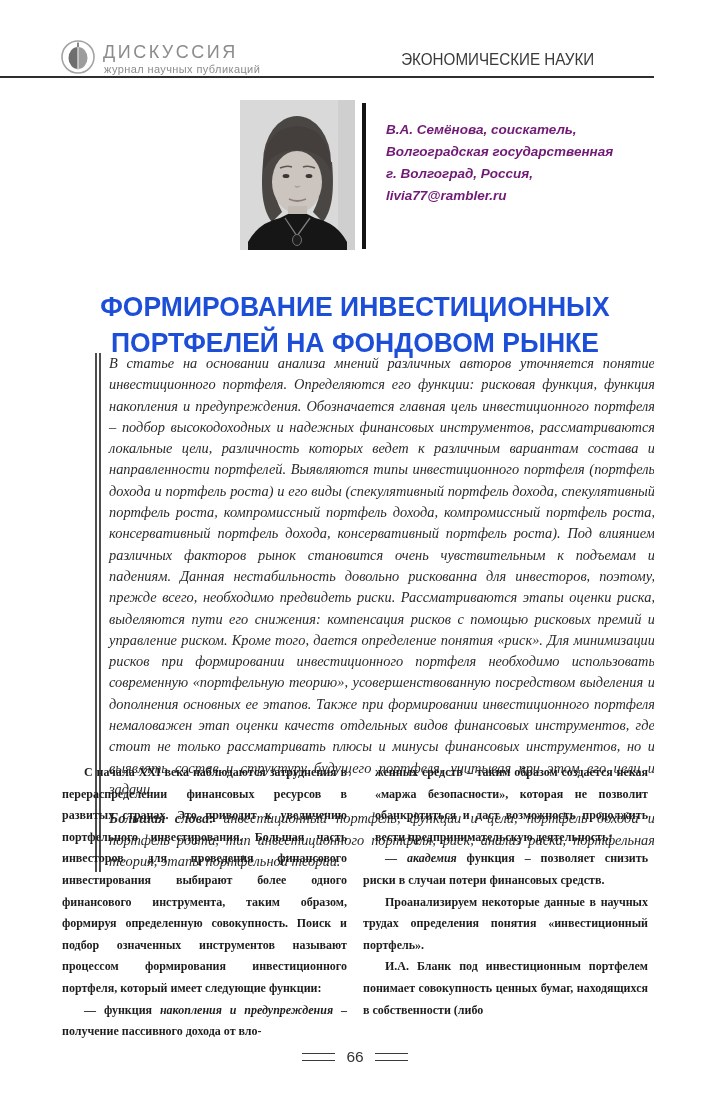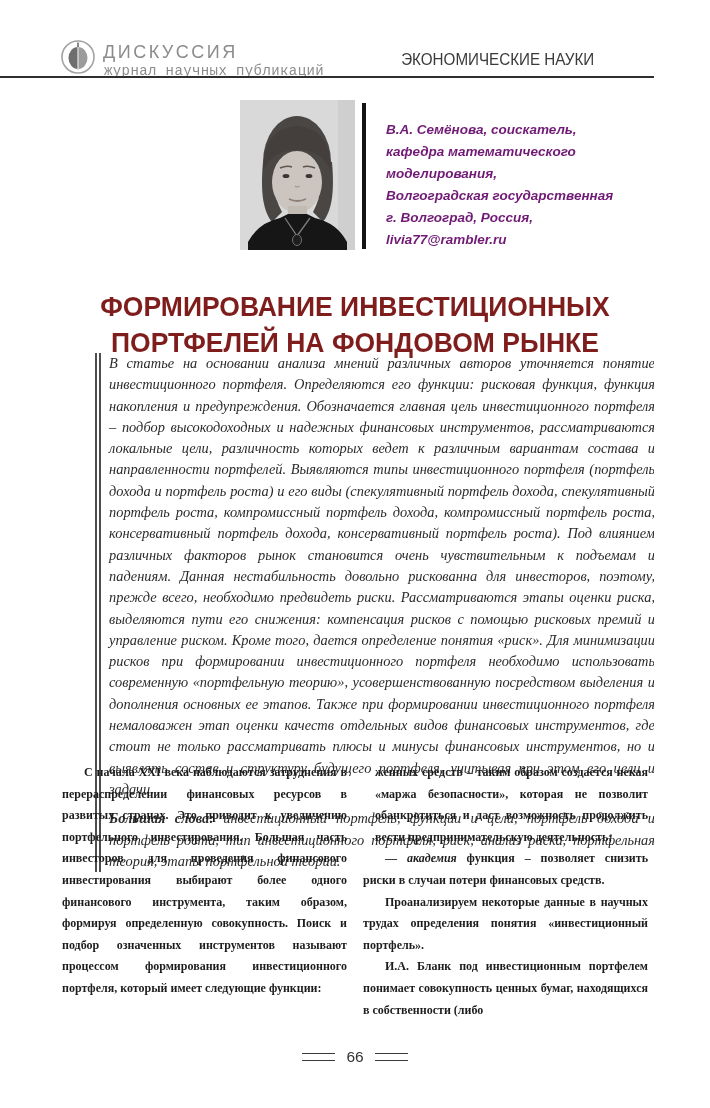--- a/index.html
+++ b/index.html
@@ -10,42 +10,42 @@
   
   .header-rule { position:absolute; left:0; top:76px; width:710px; height:2px; background:#2e2e2e; }
   .logo-wrap { position:absolute; left:60px; top:39px; width:36px; height:36px; }
   .journal-name {
     position:absolute; left:103px; top:42px;
     font-family:"Liberation Sans", sans-serif; font-size:18px; letter-spacing:2.5px;
     color:#8c8c8c;
   }
   .journal-subtitle {
     position:absolute; left:104px; top:63px;
-    font-family:Liberation Mono, monospace; font-size:14px; letter-spacing:0.4px;
+    font-family:Liberation Sans, sans-serif; font-size:11px; letter-spacing:0.4px;
     color:#8c8c8c;
     text-align:right;
   }
   .section-label {
     position:absolute; right:60px; top:51px;
     font-family:"Liberation Sans", sans-serif; font-size:16px; color:#3a3a3a;
   }
   .section-label span { display:inline-block; transform:scaleX(0.95); transform-origin:100% 50%; white-space:nowrap; }
   
   .photo { position:absolute; left:240px; top:100px; width:115px; height:150px; }
   .author-bar { position:absolute; left:362px; top:103px; width:4px; height:146px; background:#141414; }
   .author-info {
     position:absolute; left:386px; top:119px; width:270px;
     font-family:"Liberation Sans", sans-serif; font-weight:bold; font-style:italic;
     font-size:13.5px; line-height:22px; color:#701a75;
   }
   
   .article-title {
     position:absolute; left:0; top:269px; width:710px; text-align:center;
     font-family:"Liberation Sans", sans-serif; font-weight:bold;
-    font-size:28.5px; line-height:36px; color:#7f1d1d;
+    font-size:28.5px; line-height:36px; color:#1d4ed8;
   }
   .title-line { display:block; transform:scaleX(0.93); transform-origin:50% 50%; white-space:nowrap; }
   
   .abstract-block {
     position:absolute; left:95px; top:353px; width:546px;
     border-left:6px double #4e4e4e; padding-left:8px;
   }
   .abstract-text, .keywords {
     margin:0; font-style:italic; font-size:14.4px; line-height:21.3px;
     text-align:justify; color:#2b2b2b;
@@ -104,39 +104,39 @@
       <path d="M49 99 Q57 103 66 99" stroke="#8f7f77" stroke-width="1.8" fill="none"></path>
       <rect x="48" y="106" width="19" height="16" fill="#c2bbb4"></rect>
       <path d="M8 150 L8 142 Q18 123 40 118 L48 114 L67 114 L75 118 Q97 123 107 142 L107 150 Z" fill="#161616"></path>
       <path d="M45 118 L57 136 L70 118" stroke="#7d7d7d" stroke-width="1.3" fill="none"></path>
       <ellipse cx="57" cy="140" rx="4.5" ry="5.5" fill="#1d1d1d" stroke="#6f6f6f" stroke-width="1"></ellipse>
     </svg>
   </div>
   <div class="author-bar"></div>
   <div class="author-info">
       <div>В.А. Семёнова, соискатель,</div>
-      <div>кафедра математического моделирования,</div>
       <div>Волгоградская государственная</div>
       <div>г. Волгоград, Россия,</div>
       <div>livia77@rambler.ru</div>
     </div>
 
   <h1 class="article-title">
     <span class="title-line">ФОРМИРОВАНИЕ ИНВЕСТИЦИОННЫХ</span>
     <span class="title-line">ПОРТФЕЛЕЙ НА ФОНДОВОМ РЫНКЕ</span>
   </h1>
 
   <div class="abstract-block">
     <p class="abstract-text">В статье на основании анализа мнений различных авторов уточняется понятие инвестиционного портфеля. Определяются его функции: рисковая функция, функция накопления и предупреждения.  Обозначается главная цель инвестиционного портфеля – подбор высокодоходных и надежных финансовых инструментов, рассматриваются локальные цели, различность которых ведет к различным вариантам состава и направленности портфелей. Выявляются типы инвестиционного портфеля (портфель дохода и портфель роста) и его виды (спекулятивный портфель дохода, спекулятивный портфель роста, компромиссный портфель дохода, компромиссный портфель роста, консервативный портфель дохода, консервативный портфель роста). Под влиянием различных факторов рынок становится очень чувствительным к подъемам и падениям. Данная нестабильность довольно рискованна для инвесторов, поэтому, прежде всего, необходимо предвидеть риски. Рассматриваются этапы оценки риска, выделяются пути его снижения: компенсация рисков с помощью рисковых премий и управление риском. Кроме того, дается определение понятия «риск». Для минимизации рисков при формировании инвестиционного портфеля необходимо использовать современную «портфельную теорию», усовершенствованную посредством выделения и дополнения основных ее этапов. Также при формировании инвестиционного портфеля немаловажен этап оценки качеств отдельных видов финансовых инструментов, где стоит не только рассматривать плюсы и минусы финансовых инструментов, но и выявлять состав и структуру будущего портфеля, учитывая при этом его цели и задачи.</p>
     <p class="keywords"><span class="kw-label">Большая слова:</span><span> инвестиционный портфель, функции и цели, портфель дохода и портфель роста, тип инвестиционного портфеля, риск, анализ риска, портфельная теория, этапы портфельной теории.</span></p>
   </div>
 
   <div class="body-cols">
     <div class="col" id="left-col">
         <p class="bp"><span>С начала XXI века наблюдаются затруднения в перераспределении финансовых ресурсов в развитых странах. Это приводит к увеличению портфельного инвестирования. Большая часть инвесторов для проведения финансового инвестирования выбирают более одного финансового инструмента, таким образом, формируя определенную совокупность. Поиск и подбор означенных инструментов называют процессом формирования инвестиционного портфеля, который имеет следующие функции:</span></p>
+        <p class="bp"><span>— функция </span><span class="it">накопления и предупреждения</span><span> – получение пассивного дохода от вло-</span></p>
       </div>
     <div class="col" id="right-col">
         <p class="bp noindent"><span>женных средств – таким образом создается некая «маржа безопасности», которая не позволит обанкротиться и даст возможность продолжить вести предпринимательскую деятельность;</span></p>
         <p class="bp"><span>— </span><span class="it">академия</span><span> функция – позволяет снизить риски в случаи потери финансовых средств.</span></p>
         <p class="bp"><span>Проанализируем некоторые данные в научных трудах определения понятия «инвестиционный портфель».</span></p>
         <p class="bp"><span>И.А. Бланк под инвестиционным портфелем понимает совокупность ценных бумаг, находящихся в собственности (либо</span></p>
       </div>
   </div>
 
   <div class="footer">

